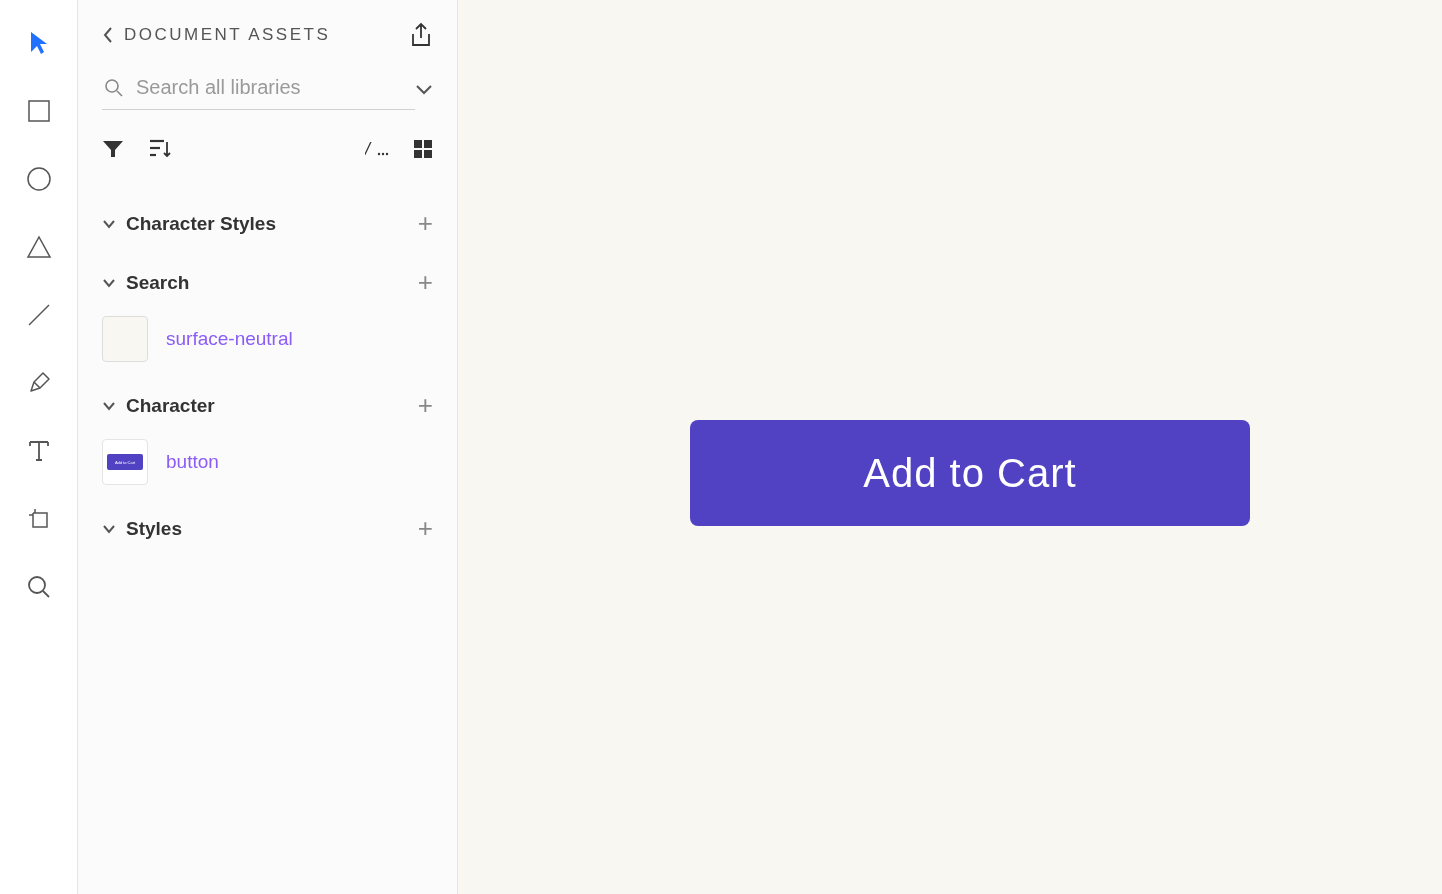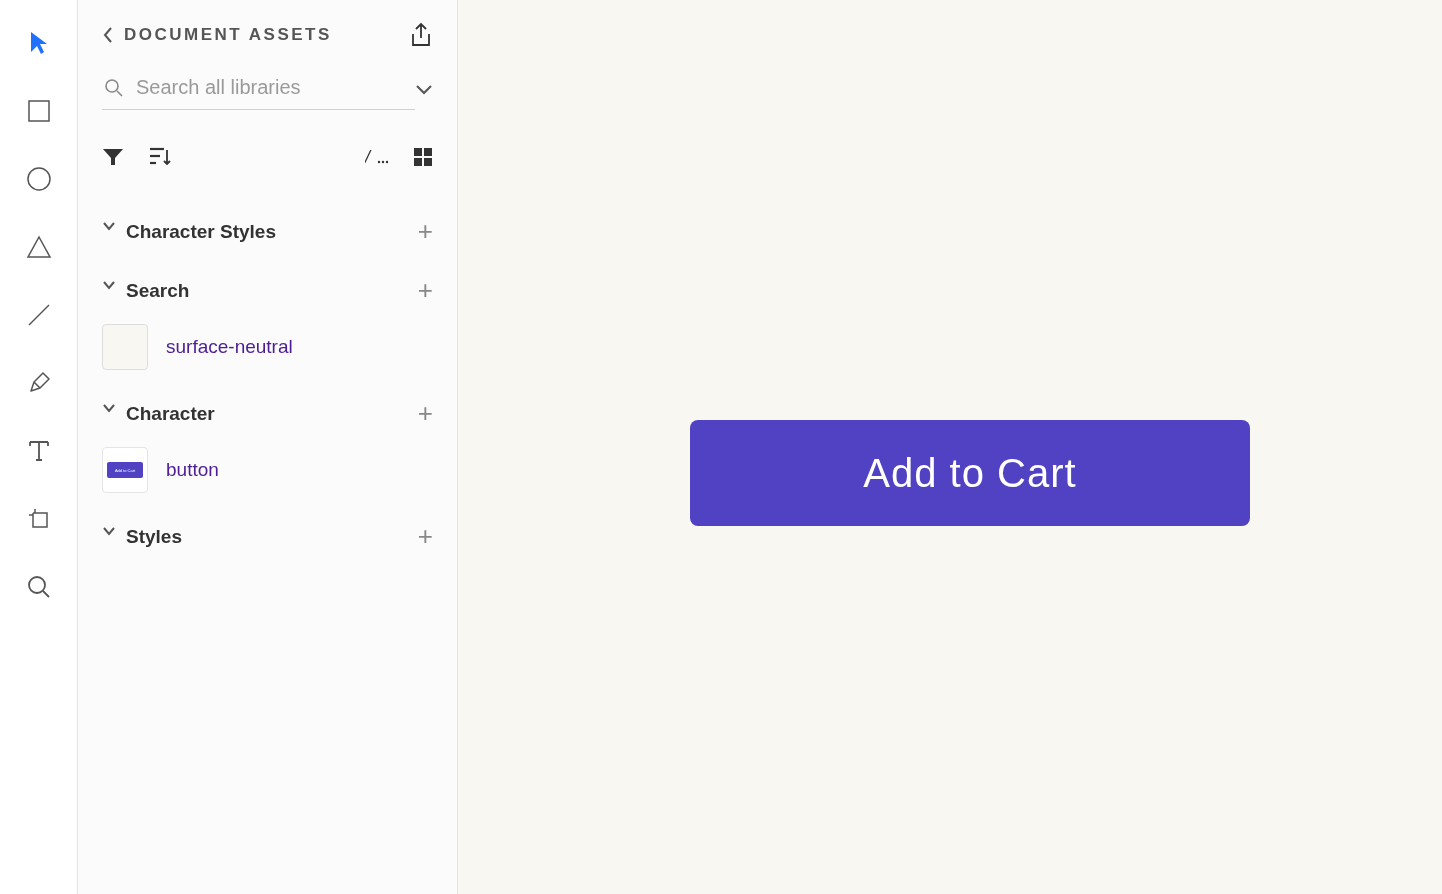--- a/index.html
+++ b/index.html
@@ -52,28 +52,28 @@
       margin-bottom: 22px;
     }
     .panel-header-left {
       display: flex;
       align-items: center;
       gap: 10px;
       cursor: pointer;
     }
     .panel-title {
       font-size: 17px;
-      font-weight: 700;
+      font-weight: 400;
       letter-spacing: 2.5px;
       color: #555;
     }
     .search-row {
       display: flex;
       align-items: center;
-      margin-bottom: 36px;
+      margin-bottom: 28px;
     }
     .search-wrap {
       flex: 1;
       display: flex;
       align-items: center;
       gap: 12px;
       border-bottom: 1px solid #d0d0d0;
       padding: 6px 2px 10px 2px;
     }
     .search-input {
@@ -110,21 +110,21 @@
       margin-bottom: 28px;
     }
     .section-header {
       display: flex;
       align-items: center;
       justify-content: space-between;
       cursor: pointer;
     }
     .section-header-left {
       display: flex;
-      align-items: flex-start;
+      align-items: center;
       gap: 10px;
     }
     .section-title {
       font-size: 19px;
       font-weight: 700;
       color: #333;
     }
     .section-content {
       padding-top: 18px;
       display: flex;
@@ -138,21 +138,21 @@
       cursor: pointer;
     }
     .swatch {
       width: 46px;
       height: 46px;
       border-radius: 4px;
       border: 1px solid #e0e0e0;
     }
     .asset-label {
       font-size: 19px;
-      color: #4c1d95;
+      color: #8b5cf6;
     }
     .component-thumb {
       width: 46px;
       height: 46px;
       border: 1px solid #e5e5e5;
       border-radius: 4px;
       background: #fff;
       display: flex;
       align-items: center;
       justify-content: center;

